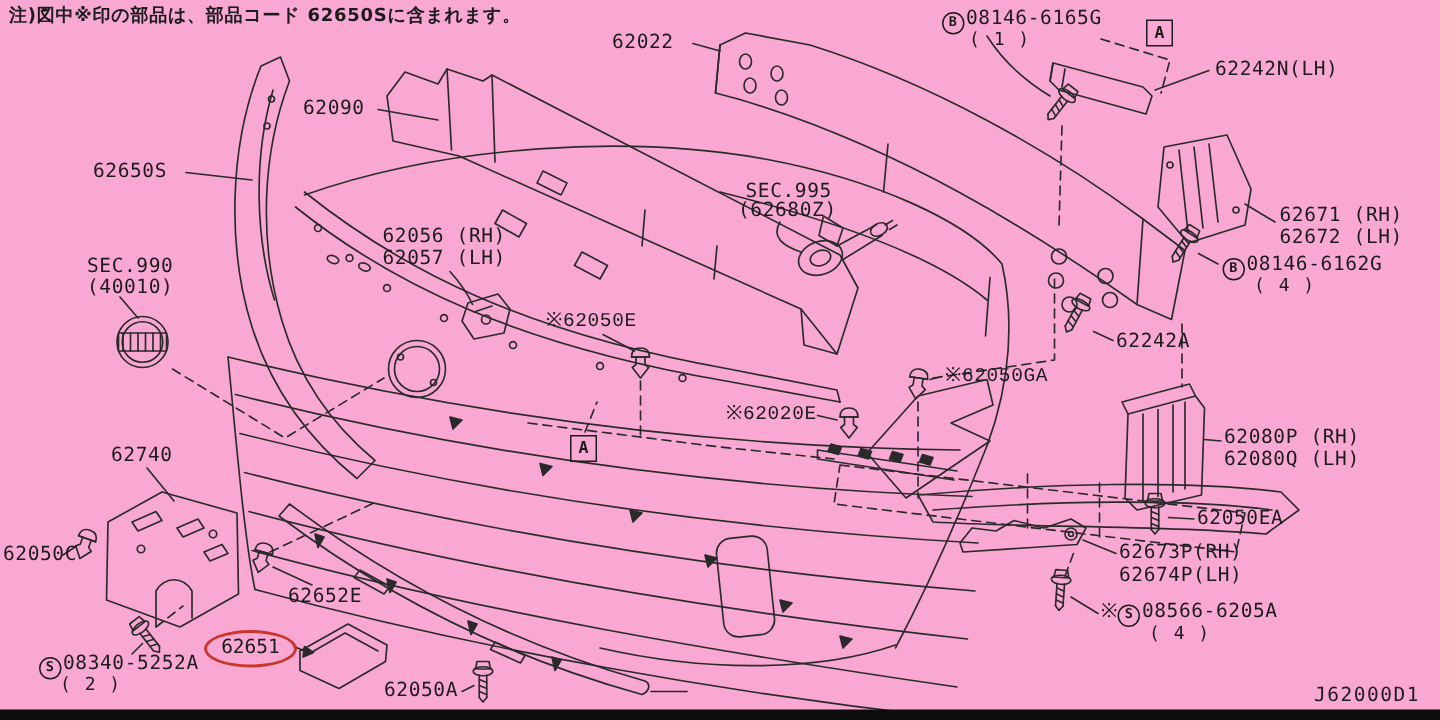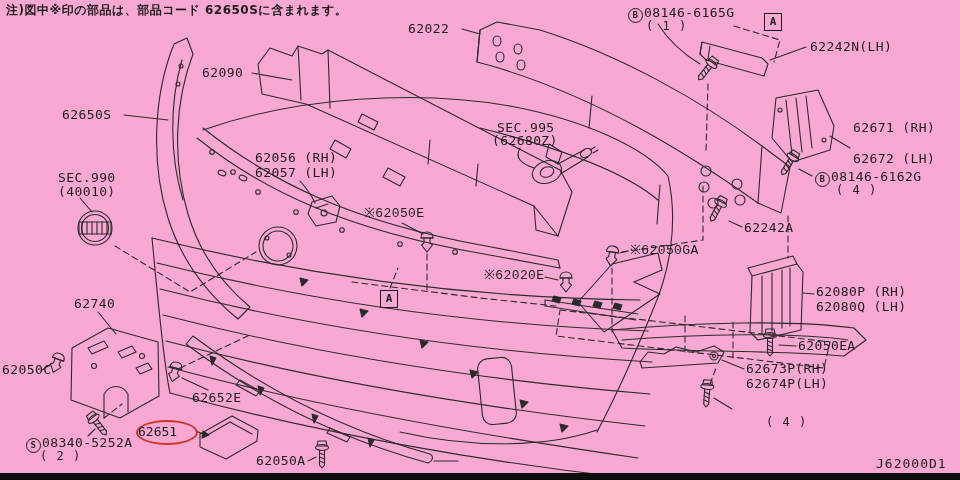--- a/index.html
+++ b/index.html
@@ -22,21 +22,21 @@
     display:inline-block;width:13px;height:13px;border:1.3px solid #1c1c1c;
     border-radius:50%;font-size:9px;line-height:13px;text-align:center;
     vertical-align:-1px;margin-right:1px;font-weight:bold;
   }
   .boxA{
     position:absolute;width:16px;height:16px;border:1.4px solid #1c1c1c;
     font-size:11px;font-weight:bold;text-align:center;line-height:16px;
   }
   .oval{
     position:absolute;width:58px;height:21px;border:2.4px solid #c8372a;
-    border-radius:50%;text-align:left;line-height:19px;font-size:13px;
+    border-radius:50%;text-align:center;line-height:19px;font-size:13px;
   }
   .code{font-size:13px;letter-spacing:1px;}
   .botbar{position:absolute;left:0;top:473px;width:960px;height:7px;background:#0d0d0d;}
 </style>
 </head>
 <body>
 
 <div id="stage">
 
   <svg id="lineart" width="960" height="480" viewBox="0 0 960 480">
@@ -265,21 +265,21 @@
   <div class="lbl qty" style="left:646px;top:20px">( 1 )</div>
 
   <div class="boxA" style="left:764px;top:13px">A</div>
 
   <div class="lbl" style="left:810px;top:40px">62242N(LH)</div>
   <div class="lbl" style="left:62px;top:108px">62650S</div>
 
   <div class="lbl" style="left:497px;top:121px">SEC.995</div>
   <div class="lbl" style="left:492px;top:134px">(62680Z)</div>
 
-  <div class="lbl" style="left:853px;top:121px">62671 (RH)</div>
+  <div class="lbl" style="left:853px;top:137px">62671 (RH)</div>
   <div class="lbl" style="left:853px;top:152px">62672 (LH)</div>
 
   <div class="lbl" style="left:815px;top:170px"><span class="circ">B</span><span>08146-6162G</span></div>
   <div class="lbl qty" style="left:836px;top:184px">( 4 )</div>
 
   <div class="lbl" style="left:744px;top:221px">62242A</div>
 
   <div class="lbl" style="left:58px;top:171px">SEC.990</div>
   <div class="lbl" style="left:58px;top:185px">(40010)</div>
 
@@ -295,20 +295,21 @@
   <div class="lbl" style="left:816px;top:285px">62080P (RH)</div>
   <div class="lbl" style="left:816px;top:300px">62080Q (LH)</div>
   <div class="lbl" style="left:798px;top:339px">62050EA</div>
 
   <div class="lbl" style="left:74px;top:297px">62740</div>
   <div class="lbl" style="left:2px;top:363px">62050C</div>
 
   <div class="lbl" style="left:746px;top:362px">62673P(RH)</div>
   <div class="lbl" style="left:746px;top:377px">62674P(LH)</div>
 
+  <div class="lbl" style="left:734px;top:401px"><span class="jp">※</span><span class="circ">S</span><span>08566-6205A</span></div>
   <div class="lbl qty" style="left:766px;top:416px">( 4 )</div>
 
   <div class="lbl" style="left:192px;top:391px">62652E</div>
 
   <div class="oval" style="left:136px;top:420px">62651</div>
 
   <div class="lbl" style="left:26px;top:436px"><span class="circ">S</span><span>08340-5252A</span></div>
   <div class="lbl qty" style="left:40px;top:450px">( 2 )</div>
 
   <div class="lbl" style="left:256px;top:454px">62050A</div>

